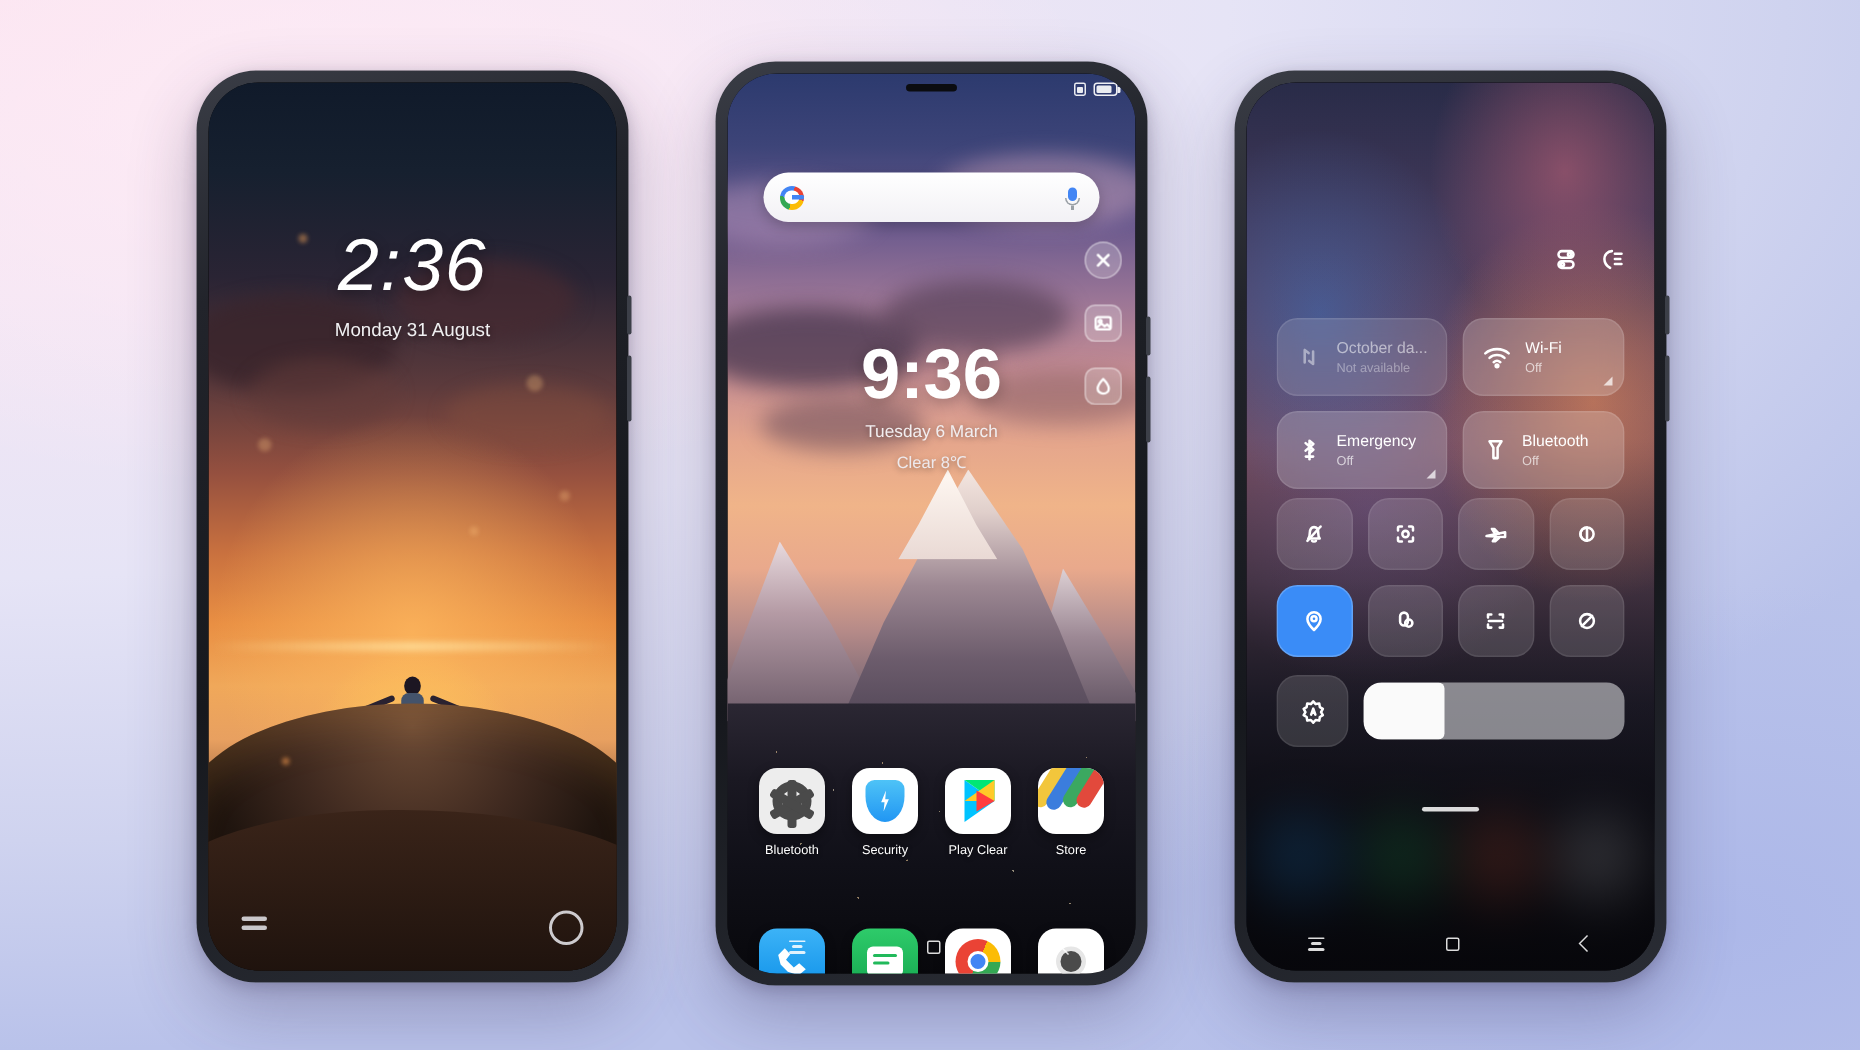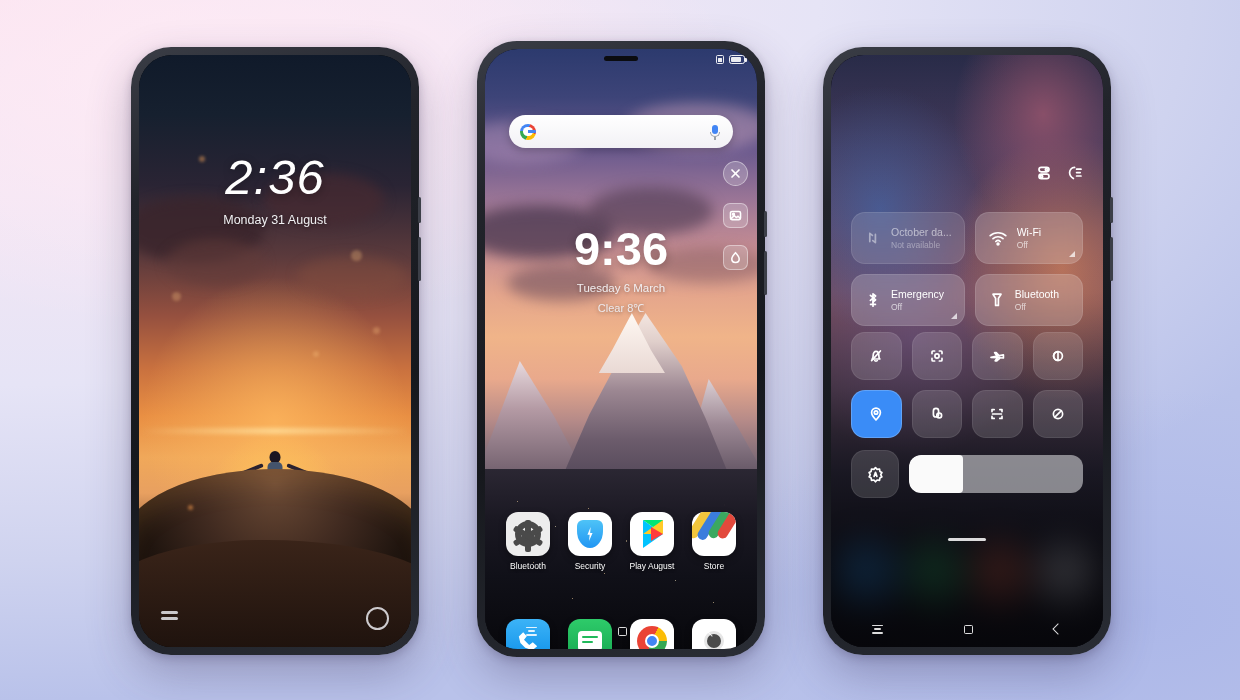--- a/index.html
+++ b/index.html
@@ -403,21 +403,21 @@
         </div>
         <div class="app">
           <div class="tile" style="background:#ffffff;">
             <div class="play-wrap">
               <span class="pw1"></span>
                 <span class="pw2"></span>
                 <span class="pw3"></span>
                 <span class="pw4"></span>
             </div>
           </div>
-          <div class="lbl">Play August</div>
+          <div class="lbl">Play Clear</div>
         </div>
         <div class="app">
           <div class="tile">
             <div class="themes-art">
               <s style="left:3px;top:-6px;height:34px;background:#f2c63c;"></s>
               <s style="left:13px;top:-8px;height:38px;background:#3b7ddd;"></s>
               <s style="left:23px;top:-6px;height:34px;background:#3ba860;"></s>
               <s style="left:31px;top:-2px;height:30px;background:#e2493c;"></s>
             </div>
           </div>

